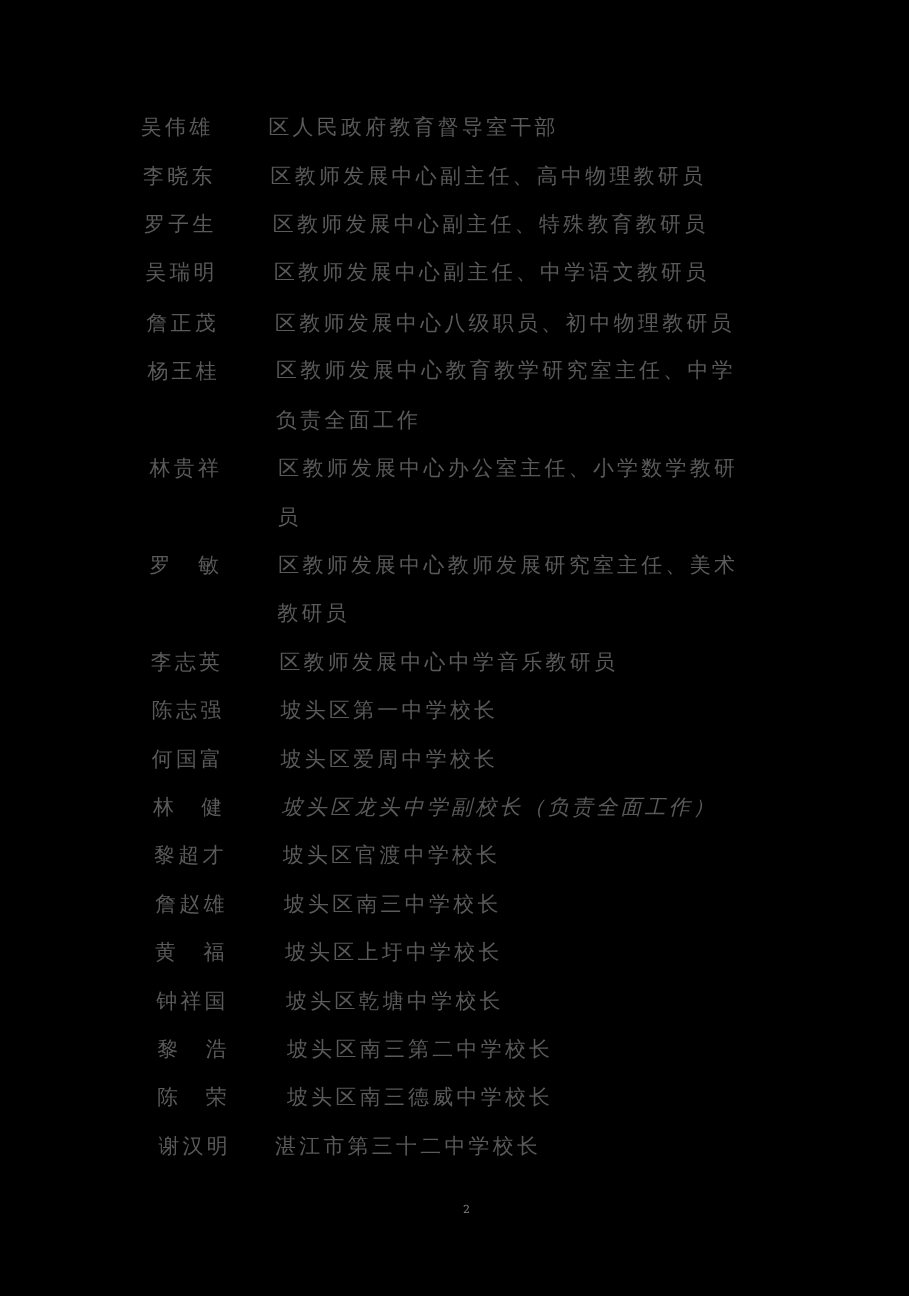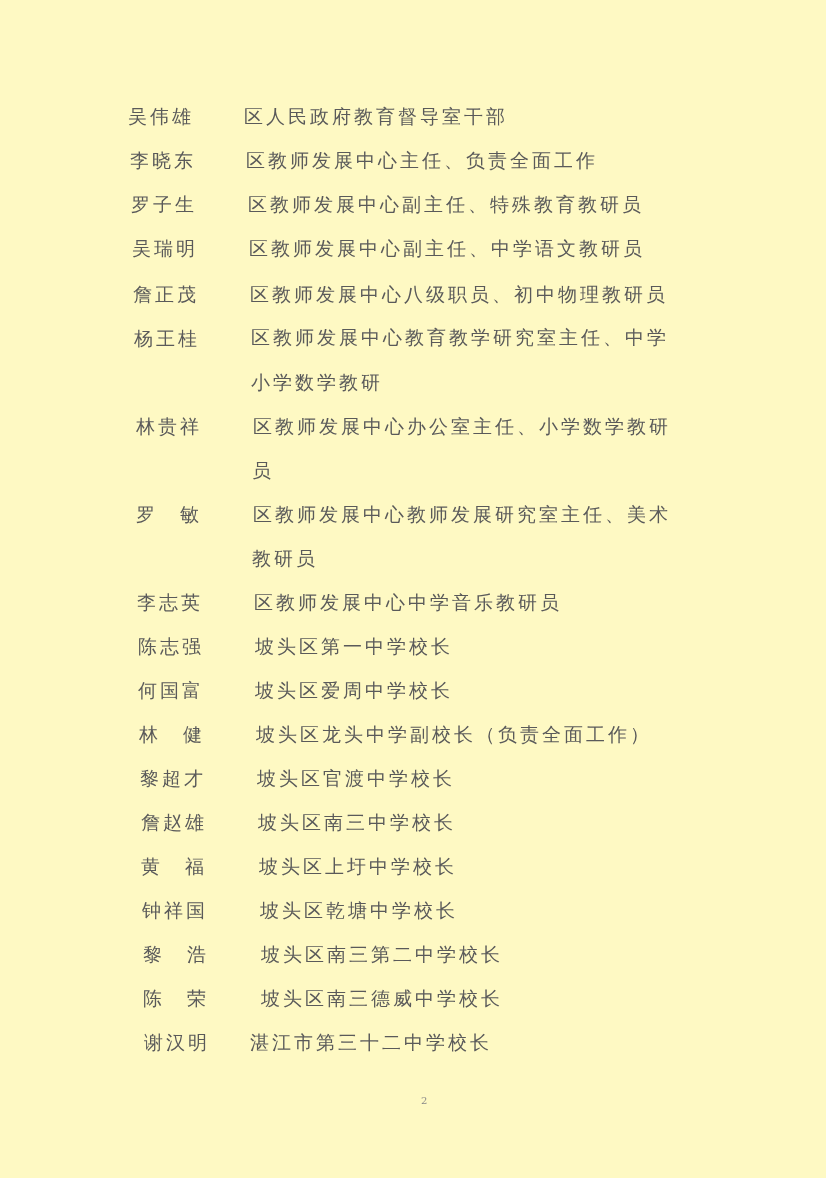--- a/index.html
+++ b/index.html
@@ -1,39 +1,39 @@
 <!DOCTYPE html>
 <html><head>
   <meta charset="utf-8">
   <style>
     html, body { margin: 0; padding: 0; background: #ffffff; }
     body {
       width: 826px; height: 1178px; position: relative; overflow: hidden;
       font-family: "DejaVu Sans", "Liberation Sans", sans-serif;
       color: #5a5a5a;
     }
-    .page { position: absolute; left: 0; top: 0; width: 826px; height: 1178px; background: #fef9c3; }
+    .page { position: absolute; left: 0; top: 0; width: 826px; height: 1178px; background: #000000; }
     .row { position: absolute; font-size: 19px; letter-spacing: 3px; white-space: nowrap; line-height: 24px; }
     .name { position: absolute; width: 90px; }
     .desc { position: absolute; }
     .page-number { position: absolute; left: 421px; top: 1095px; font-size: 10px; color: #888; font-family: "DejaVu Serif", serif; }
   </style>
 </head>
 <body>
 
 <div class="page">
 
   <div class="row" style="left:128px; top:104px;">
     <span class="name">吴伟雄</span>
     <span class="desc" style="left:116px;">区人民政府教育督导室干部</span>
   </div>
 
   <div class="row" style="left:130px; top:148px;">
     <span class="name">李晓东</span>
-    <span class="desc" style="left:116px;">区教师发展中心主任、负责全面工作</span>
+    <span class="desc" style="left:116px;">区教师发展中心副主任、高中物理教研员</span>
   </div>
 
   <div class="row" style="left:131px; top:192px;">
     <span class="name">罗子生</span>
     <span class="desc" style="left:117px;">区教师发展中心副主任、特殊教育教研员</span>
   </div>
 
   <div class="row" style="left:132px; top:236px;">
     <span class="name">吴瑞明</span>
     <span class="desc" style="left:117px;">区教师发展中心副主任、中学语文教研员</span>
@@ -42,21 +42,21 @@
   <div class="row" style="left:133px; top:282px;">
     <span class="name">詹正茂</span>
     <span class="desc" style="left:117px;">区教师发展中心八级职员、初中物理教研员</span>
   </div>
 
   <div class="row" style="left:134px; top:326px;">
     <span class="name">杨王桂</span>
     <span class="desc" style="left:117px;font-family:Liberation Serif, serif;">区教师发展中心教育教学研究室主任、中学</span>
   </div>
   <div class="row" style="left:251px; top:370px;">
-    <span class="desc" style="left:0;">小学数学教研</span>
+    <span class="desc" style="left:0;">负责全面工作</span>
   </div>
 
   <div class="row" style="left:136px; top:414px;">
     <span class="name">林贵祥</span>
     <span class="desc" style="left:117px;">区教师发展中心办公室主任、小学数学教研</span>
   </div>
   <div class="row" style="left:252px; top:458px;">
     <span class="desc" style="left:0;">员</span>
   </div>
 
@@ -78,21 +78,21 @@
     <span class="desc" style="left:117px;">坡头区第一中学校长</span>
   </div>
 
   <div class="row" style="left:138px; top:678px;">
     <span class="name">何国富</span>
     <span class="desc" style="left:117px;text-align:center;">坡头区爱周中学校长</span>
   </div>
 
   <div class="row" style="left:139px; top:722px;">
     <span class="name">林　健</span>
-    <span class="desc" style="left:117px;">坡头区龙头中学副校长（负责全面工作）</span>
+    <span class="desc" style="left:117px;font-style:italic;">坡头区龙头中学副校长（负责全面工作）</span>
   </div>
 
   <div class="row" style="left:140px; top:766px;">
     <span class="name">黎超才</span>
     <span class="desc" style="left:117px;">坡头区官渡中学校长</span>
   </div>
 
   <div class="row" style="left:141px; top:810px;">
     <span class="name">詹赵雄</span>
     <span class="desc" style="left:117px;">坡头区南三中学校长</span>

